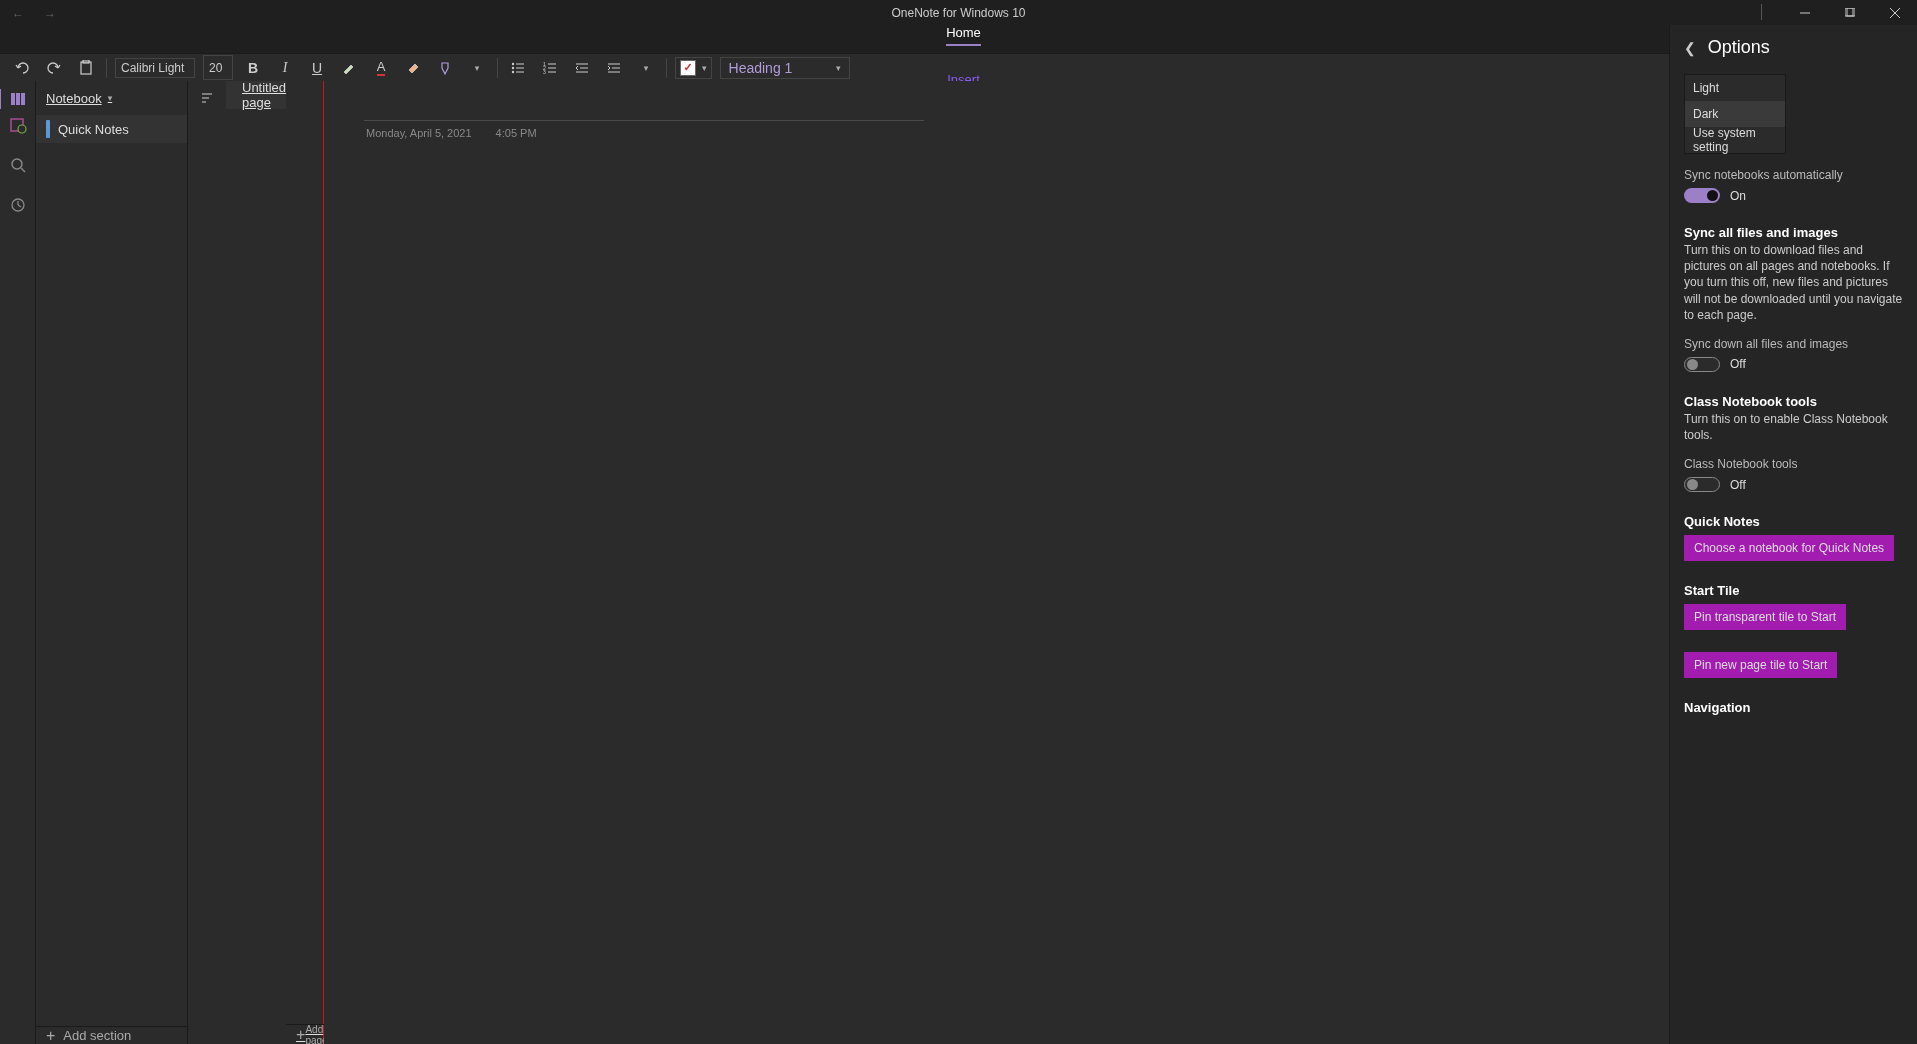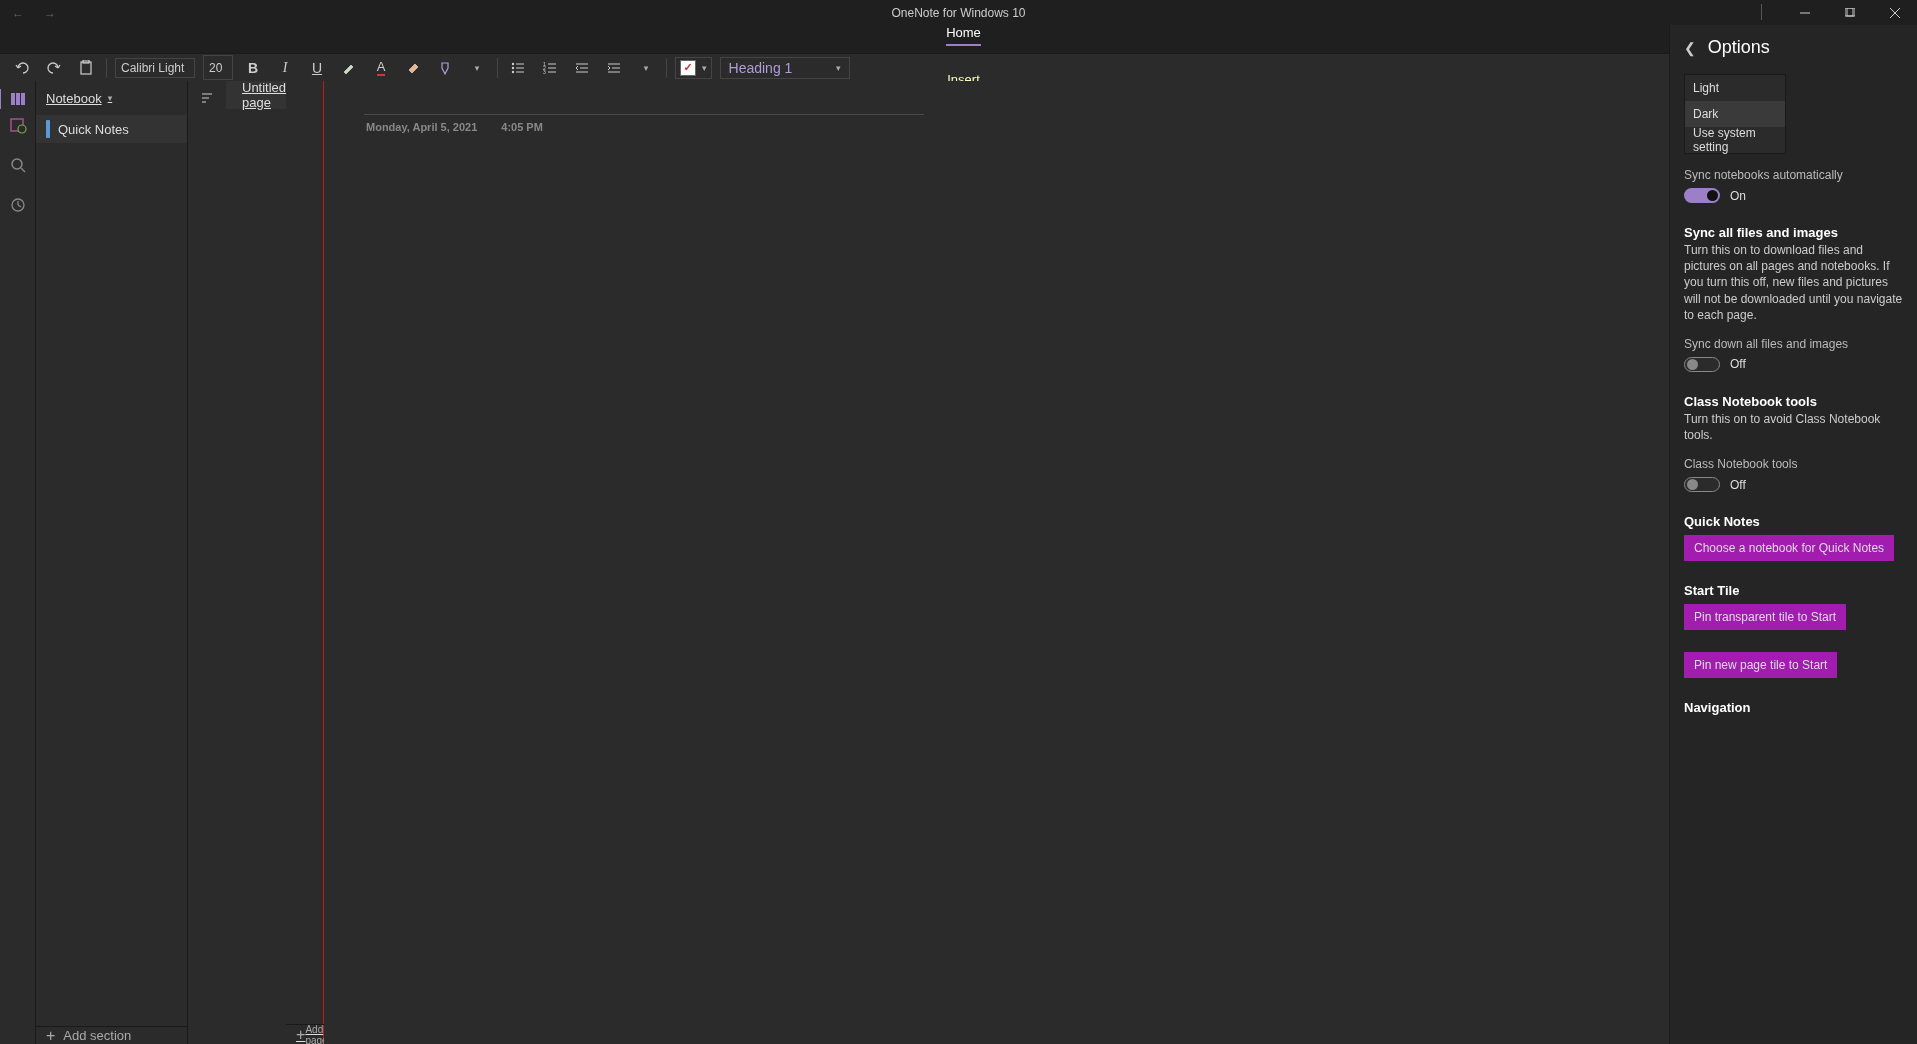--- a/index.html
+++ b/index.html
@@ -7,21 +7,21 @@
 
 .titlebar { height: 25px; background: #1f1f1f; display: flex; align-items: center; position: relative; }
 .titlebar-nav { display: flex; gap: 20px; padding-left: 12px; }
 .titlebar-nav span { color: #666; font-size: 12px; cursor: default; }
 .titlebar-title { position: absolute; left: 50%; transform: translateX(-50%); font-size: 12px; color: #ccc; }
 .titlebar-controls { position: absolute; right: 0; display: flex; }
 .titlebar-controls div { width: 45px; height: 25px; display: flex; align-items: center; justify-content: center; color: #ccc; font-size: 12px; }
 .titlebar-divider { position: absolute; right: 155px; width: 1px; height: 16px; background: #555; top: 4px; }
 
 .menubar { height: 28px; background: #1f1f1f; display: flex; align-items: center; padding-left: 10px; gap: 26px; font-size: 13px; flex-direction: column; }
-.menubar span { color: #fef9c3; }
+.menubar span { color: #8b5cf6; }
 .menubar .active { color: #fff; border-bottom: 2px solid #9b7fc7; padding-bottom: 4px; }
 
 .ribbon { height: 28px; background: #2b2b2b; display: flex; align-items: center; padding: 0 10px; gap: 8px; border-top: 1px solid #1a1a1a; }
 .ribbon-btn { width: 24px; height: 22px; display: flex; align-items: center; justify-content: center; color: #ccc; }
 .ribbon-sep { width: 1px; height: 20px; background: #444; }
 .font-name { width: 80px; height: 20px; background: #2b2b2b; border: 1px solid #444; color: #ccc; font-size: 12px; padding: 0 5px; }
 .font-size { width: 30px; height: 25px; background: #2b2b2b; border: 1px solid #444; color: #ccc; font-size: 12px; padding: 0 5px; text-align: left; }
 .todo-check { width: 16px; height: 16px; background: #fff; display: flex; align-items: center; justify-content: center; color: #d13438; font-weight: bold; font-size: 11px; border: 1px solid #666; }
 .heading-select { width: 130px; height: 22px; border: 1px solid #444; display: flex; align-items: center; justify-content: space-between; padding: 0 8px; color: #b19cd9; font-size: 14px; }
 .dropdown-arrow { color: #aaa; font-size: 9px; }
@@ -39,21 +39,21 @@
 .section-tab { width: 4px; height: 18px; background: #5b9bd5; border-radius: 1px; }
 .add-section { height: 18px; display: flex; align-items: center; padding-left: 10px; gap: 8px; color: #aaa; font-size: 13px; margin-top: auto; border-top: 1px solid #1a1a1a; }
 
 .pages-panel { width: 136px; background: #2b2b2b; display: flex; flex-direction: row; border-right: 1px solid #b91c1c; text-decoration: underline; }
 .pages-header { height: 34px; display: flex; align-items: center; justify-content: flex-end; padding: 0 12px; }
 .sort-icon { color: #aaa; }
 .page-item { height: 28px; display: flex; align-items: center; padding-left: 16px; font-size: 13px; color: #ddd; background: #333; }
 .add-page { height: 20px; display: flex; align-items: center; padding-left: 10px; color: #aaa; font-size: 10px; margin-top: auto; border-top: 1px solid #1a1a1a; }
 
 .canvas { flex: 1; background: #2b2b2b; position: relative; }
-.page-title-area { position: absolute; top: 4px; left: 40px; width: 560px; font-weight: bold; }
+.page-title-area { position: absolute; top: 10px; left: 40px; width: 560px; }
 .page-title-line { height: 30px; border-bottom: 1px solid #4a4a4a; }
 .page-date { display: flex; gap: 24px; font-size: 11px; color: #888; margin-top: 6px; padding-left: 2px; }
 
 .options-panel { width: 248px; background: #252525; position: absolute; right: 0; top: 25px; bottom: 0; border-left: 1px solid #1a1a1a; padding: 12px 14px; overflow: hidden; }
 .options-header { display: flex; align-items: center; gap: 12px; font-size: 18px; color: #fff; margin-bottom: 16px; }
 .options-header .back { font-size: 14px; color: #ccc; }
 
 .theme-dropdown { width: 102px; background: #2b2b2b; border: 1px solid #1a1a1a; margin-bottom: 10px; }
 .theme-item { height: 26px; display: flex; align-items: center; padding: 0 8px; font-size: 12px; color: #ddd; }
 .theme-item.highlight { background: #3a3a3a; }
@@ -327,21 +327,21 @@
     <div class="toggle-row">
       <div class="toggle off">
           <div class="toggle-knob"></div>
         </div>
       <span class="toggle-state">Off</span>
     </div>
   </div>
 
   <div class="option-block">
     <div class="option-title">Class Notebook tools</div>
-    <div class="option-desc">Turn this on to avoid Class Notebook tools.</div>
+    <div class="option-desc">Turn this on to enable Class Notebook tools.</div>
     <div class="option-label">Class Notebook tools</div>
     <div class="toggle-row">
       <div class="toggle off">
           <div class="toggle-knob"></div>
         </div>
       <span class="toggle-state">Off</span>
     </div>
   </div>
 
   <div class="option-block">

